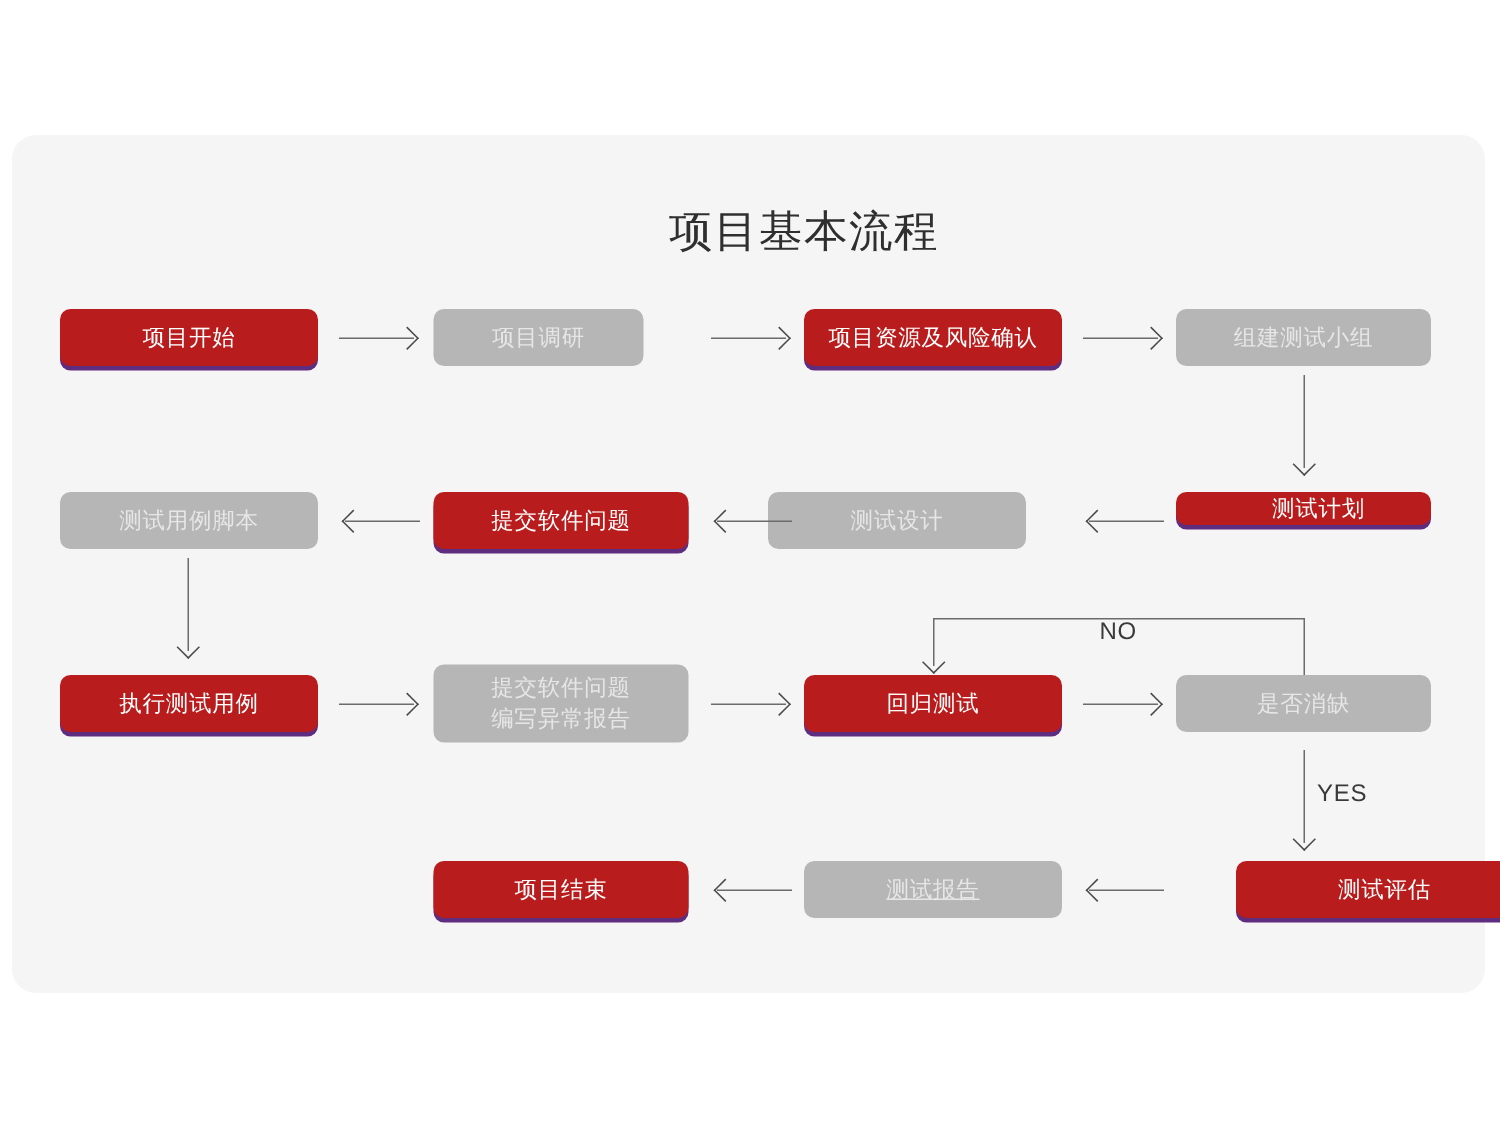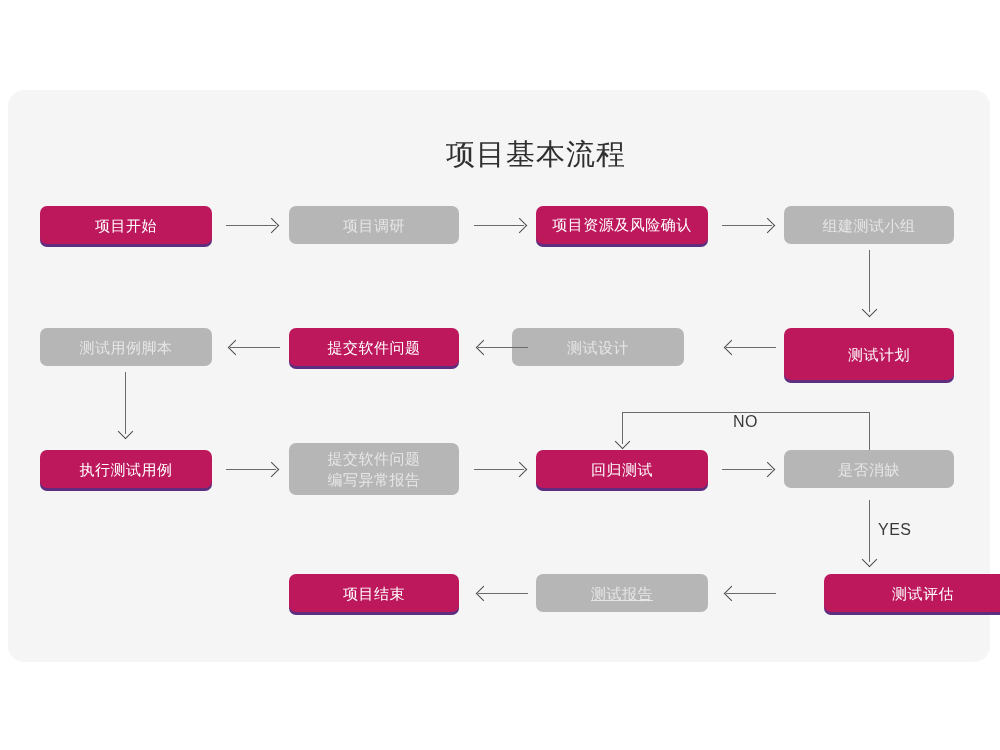--- a/index.html
+++ b/index.html
@@ -35,21 +35,21 @@
     align-items:center;
     justify-content:center;
     text-align:center;
     font-size:15px;
     line-height:21px;
     letter-spacing:.5px;
     white-space:pre-line;
     user-select:none;
   }
   .node.purple{
-    background:#be185d;
+    background:#b91c1c;
     color:#ffffff;
     box-shadow:0 3px 0 0 #5f2d80;
   }
   .node.gray{
     background:#b6b6b6;
     color:#e6e6e6;
     box-shadow:none;
   }
   
   .conn{position:absolute;}
@@ -81,23 +81,23 @@
 </style>
 </head>
 <body>
 
 <div id="card"></div>
 
 <div id="title">项目基本流程</div>
 
 <div class="node purple" style="left:40px;top:206px;width:172px;height:38px;">项目开始</div>
 
-<div class="node gray" style="left:289px;top:206px;width:170px;height:38px;">项目调研</div>
+<div class="node gray" style="left:289px;top:206px;width:140px;height:38px;">项目调研</div>
 
-<div class="node purple" style="left:536px;top:206px;width:172px;height:38px;font-family:Liberation Serif, serif;">项目资源及风险确认</div>
+<div class="node purple" style="left:536px;top:206px;width:172px;height:38px;">项目资源及风险确认</div>
 
 <div class="node gray" style="left:784px;top:206px;width:170px;height:38px;">组建测试小组</div>
 
 <div class="conn">
   <div class="hline" style="left:226px;top:225px;width:50px;"></div>
   <div class="head right" style="left:266px;top:220px;"></div>
 </div>
 <div class="conn">
   <div class="hline" style="left:474px;top:225px;width:50px;"></div>
   <div class="head right" style="left:514px;top:220px;"></div>
@@ -111,21 +111,21 @@
   <div class="vline" style="left:869px;top:250px;height:62px;"></div>
   <div class="head down" style="left:864px;top:304px;"></div>
 </div>
 
 <div class="node gray" style="left:40px;top:328px;width:172px;height:38px;">测试用例脚本</div>
 
 <div class="node purple" style="left:289px;top:328px;width:170px;height:38px;">提交软件问题</div>
 
 <div class="node gray" style="left:512px;top:328px;width:172px;height:38px;">测试设计</div>
 
-<div class="node purple" style="left:784px;top:328px;width:170px;height:52px;padding-left:20px;">测试计划</div>
+<div class="node purple" style="left:784px;top:328px;width:170px;height:22px;padding-left:20px;">测试计划</div>
 
 <div class="conn">
   <div class="hline" style="left:726px;top:347px;width:50px;"></div>
   <div class="head left" style="left:726px;top:342px;"></div>
 </div>
 <div class="conn">
   <div class="hline" style="left:478px;top:347px;width:50px;"></div>
   <div class="head left" style="left:478px;top:342px;"></div>
 </div>
 <div class="conn">

